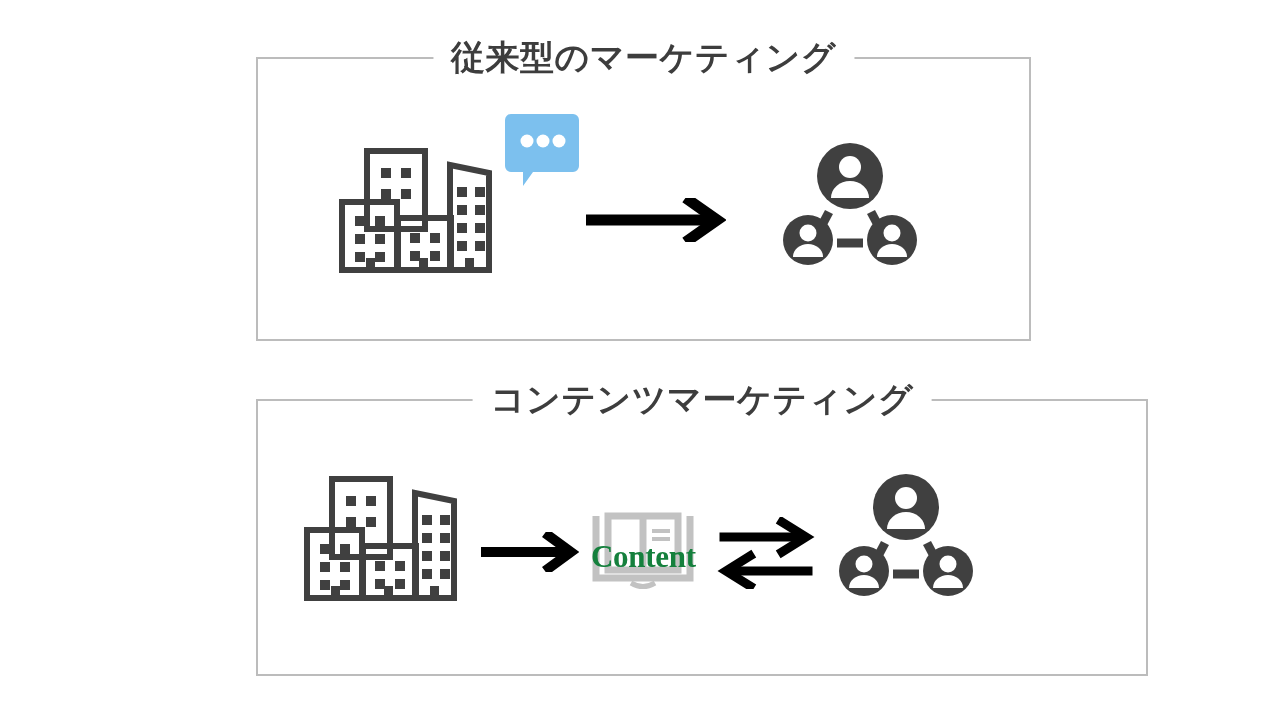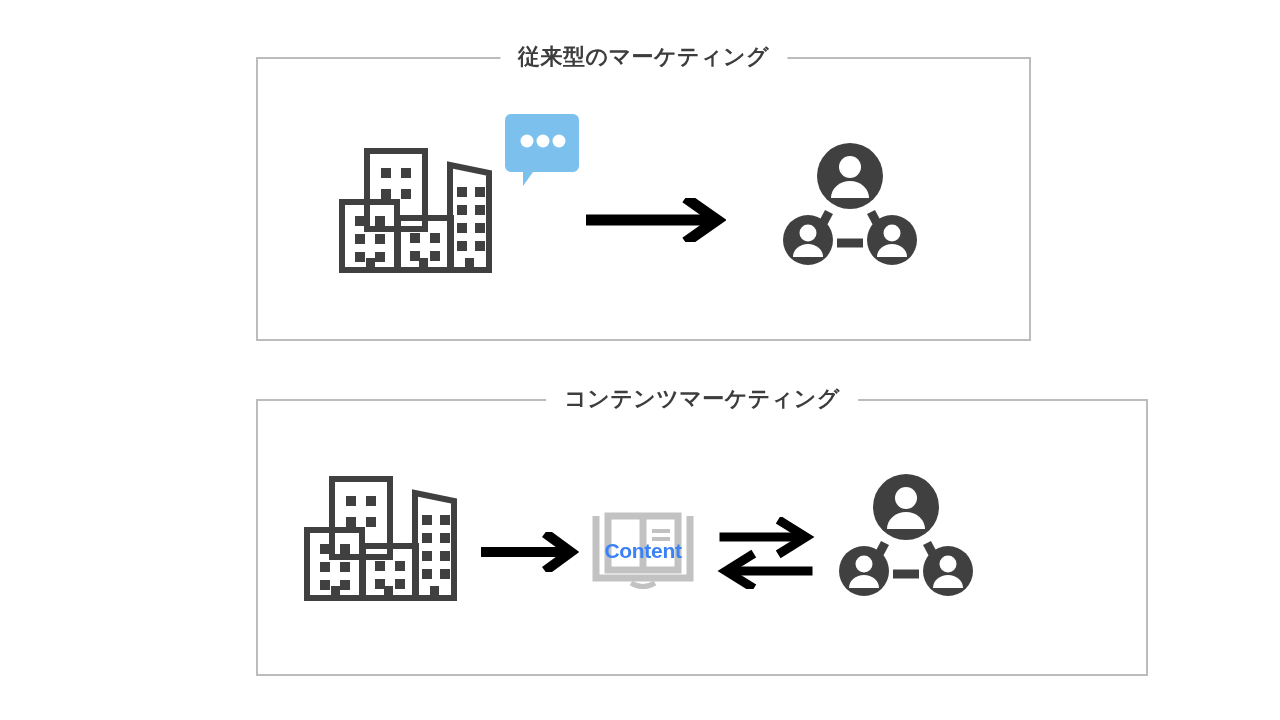--- a/index.html
+++ b/index.html
@@ -43,46 +43,46 @@
   }
 
   
   .panel-title {
     position: absolute;
     top: -17px;
     left: 50%;
     transform: translateX(-50%);
     background: #ffffff;
     padding: 0 18px;
-    font-size: 22px;
+    font-size: 34px;
     font-weight: bold;
     color: #3d3d3d;
     white-space: nowrap;
     letter-spacing: 0.5px;
     line-height: 30px;
   }
 
   
   .icon-slot {
     position: absolute;
   }
 
   
   .content-book { position: relative; }
   .content-label {
     position: absolute;
     left: 0;
     right: 0;
     text-align: center;
-    font-size: 21px;
+    font-size: 31px;
     font-weight: bold;
-    color: #3b82f6;
+    color: #15803d;
     letter-spacing: -0.3px;
     top: 31px;
-    font-family: Liberation Sans, sans-serif;
+    font-family: Liberation Serif, serif;
   }
 
   
   .arrow-slot { position: absolute; }
 </style>
 </head>
 <body>
 
 <div class="canvas">
 

